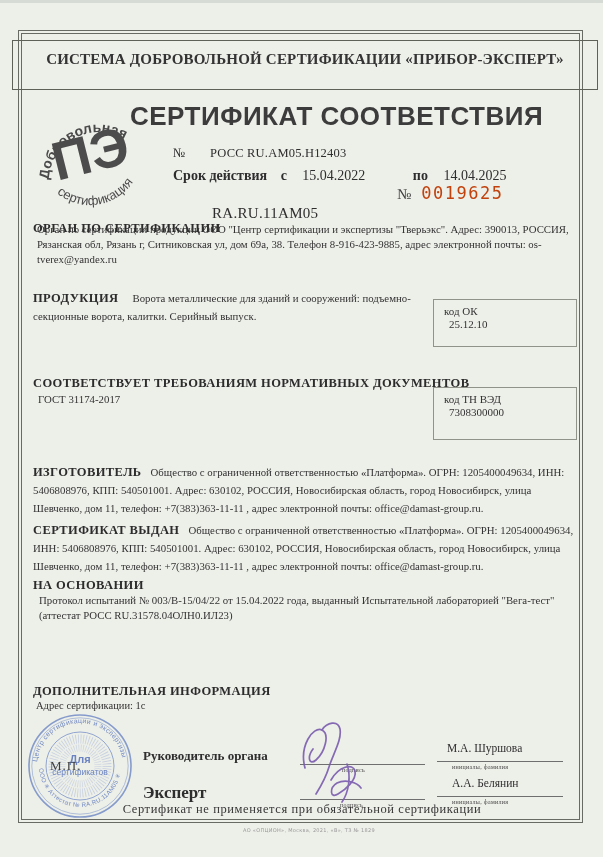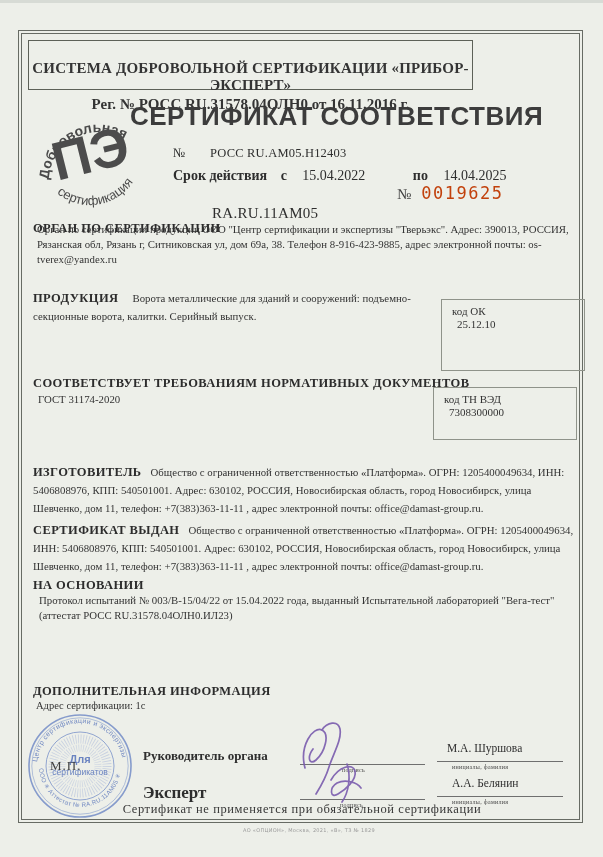--- a/index.html
+++ b/index.html
@@ -7,22 +7,22 @@
     width:603px;height:857px;position:relative;overflow:hidden;
     background:#edefe9;
     font-family:"Liberation Serif", serif;
     color:#2e2e2e;
   }
   .scan-edge{position:absolute;left:0;top:0;width:603px;height:3px;background:#d7dbd5;}
   
   .frame{position:absolute;left:18px;top:30px;width:563px;height:791px;border:1px solid #676b64;}
   .frame-inner{position:absolute;left:2px;top:2px;right:2px;bottom:2px;border:1px solid #676b64;}
   
-  .header-box{position:absolute;left:28px;top:40px;width:445px;height:50px;border:1px solid #5d6158;
-    text-align:center;box-sizing:border-box;padding-top:19px;background:transparent;}
+  .header-box{position:absolute;left:12px;top:40px;width:586px;height:50px;border:1px solid #5d6158;
+    text-align:center;box-sizing:border-box;padding-top:10px;background:transparent;}
   .header-box .l1{font-size:15px;font-weight:bold;letter-spacing:.2px;color:#343434;}
   .header-box .l2{font-size:15px;font-weight:bold;margin-top:2px;color:#343434;}
   
   .logo{position:absolute;left:20px;top:92px;width:140px;height:120px;}
   
   .main-title{position:absolute;left:130px;top:101px;width:382px;text-align:center;
     font-family:"Liberation Sans", sans-serif;font-weight:bold;font-size:26px;
     letter-spacing:.5px;color:#3c3c3c;white-space:nowrap;}
   .b{font-weight:bold;}
   .cert-no-label{position:absolute;left:173px;top:145px;font-size:13px;}
@@ -42,21 +42,21 @@
   .sec-h{font-size:12.5px;font-weight:bold;letter-spacing:.4px;color:#2c2c2c;}
   .body-t{font-size:10.8px;line-height:1.4;color:#333;}
   .abs{position:absolute;}
   .organ-h{left:33px;top:205px;margin-top:16px;}
   .organ-code{left:212px;top:205px;font-size:15px;font-weight:normal;letter-spacing:.3px;}
   .organ-t{left:37px;top:222px;width:536px;}
   .prod-wrap{left:33px;top:288px;width:398px;}
   .prod-wrap .sec-h{margin-right:10px;}
   .code-box{position:absolute;border:1px solid #8f938a;box-sizing:border-box;
     font-size:11px;color:#333;padding:5px 4px 0 10px;background:transparent;}
-  .ok-box{left:433px;top:299px;width:144px;height:72px;margin-left:8px;}
+  .ok-box{left:433px;top:299px;width:144px;height:48px;}
   .tn-box{left:433px;top:387px;width:144px;height:53px;}
   .code-box .cv{display:block;padding-left:5px;margin-top:1px;}
   .conf-h{left:33px;top:376px;}
   .conf-t{left:38px;top:392px;width:380px;}
   .man-wrap{left:33px;top:462px;width:541px;}
   .man-wrap .sec-h{margin-right:5px;}
   .iss-wrap{left:33px;top:520px;width:541px;}
   .iss-wrap .sec-h{margin-right:5px;}
   .basis-h{left:33px;top:578px;}
   .basis-t{left:39px;top:593px;width:524px;}
@@ -90,21 +90,20 @@
 
 <div>
   <div class="scan-edge"></div>
 
   <div class="frame">
     <div class="frame-inner"></div>
   </div>
 
   <div class="header-box">
     <div class="l1">СИСТЕМА ДОБРОВОЛЬНОЙ СЕРТИФИКАЦИИ «ПРИБОР-ЭКСПЕРТ»</div>
-    <div class="l2">Рег. № РОСС RU.31578.04ОЛН0 от 16.11.2016 г.</div>
   </div>
 
   <svg class="logo" viewBox="0 0 140 120">
     <g transform="rotate(-14 70 60)">
       <defs>
         <path id="arcTop" d="M 22,82 A 50,50 0 0 1 118,74" fill="none"></path>
         <path id="arcBot" d="M 24,86 A 52,52 0 0 0 118,80" fill="none"></path>
       </defs>
       <text font-family="Liberation Sans, sans-serif" font-size="14" font-weight="bold" fill="#4a4a4a">
         <textPath href="#arcTop" startOffset="4%">Добровольная</textPath>
@@ -141,21 +140,21 @@
   <div class="abs prod-wrap">
     <span class="sec-h">ПРОДУКЦИЯ</span>
     <span class="body-t">Ворота металлические для зданий и сооружений: подъемно-секционные ворота, калитки. Серийный выпуск.</span>
   </div>
   <div class="code-box ok-box">
     <span>код ОК</span>
     <span class="cv">25.12.10</span>
   </div>
 
   <div class="abs conf-h sec-h">СООТВЕТСТВУЕТ ТРЕБОВАНИЯМ НОРМАТИВНЫХ ДОКУМЕНТОВ</div>
-  <div class="abs conf-t body-t">ГОСТ 31174-2020</div>
+  <div class="abs conf-t body-t">ГОСТ 31174-2017</div>
   <div class="code-box tn-box">
     <span>код ТН ВЭД</span>
     <span class="cv">7308300000</span>
   </div>
 
   <div class="abs man-wrap">
     <span class="sec-h">ИЗГОТОВИТЕЛЬ</span>
     <span class="body-t">Общество с ограниченной ответственностью «Платформа». ОГРН: 1205400049634, ИНН: 5406808976, КПП: 540501001. Адрес: 630102, РОССИЯ, Новосибирская область, город Новосибирск, улица Шевченко, дом 11, телефон: +7(383)363-11-11 , адрес электронной почты: office@damast-group.ru.</span>
   </div>
 

